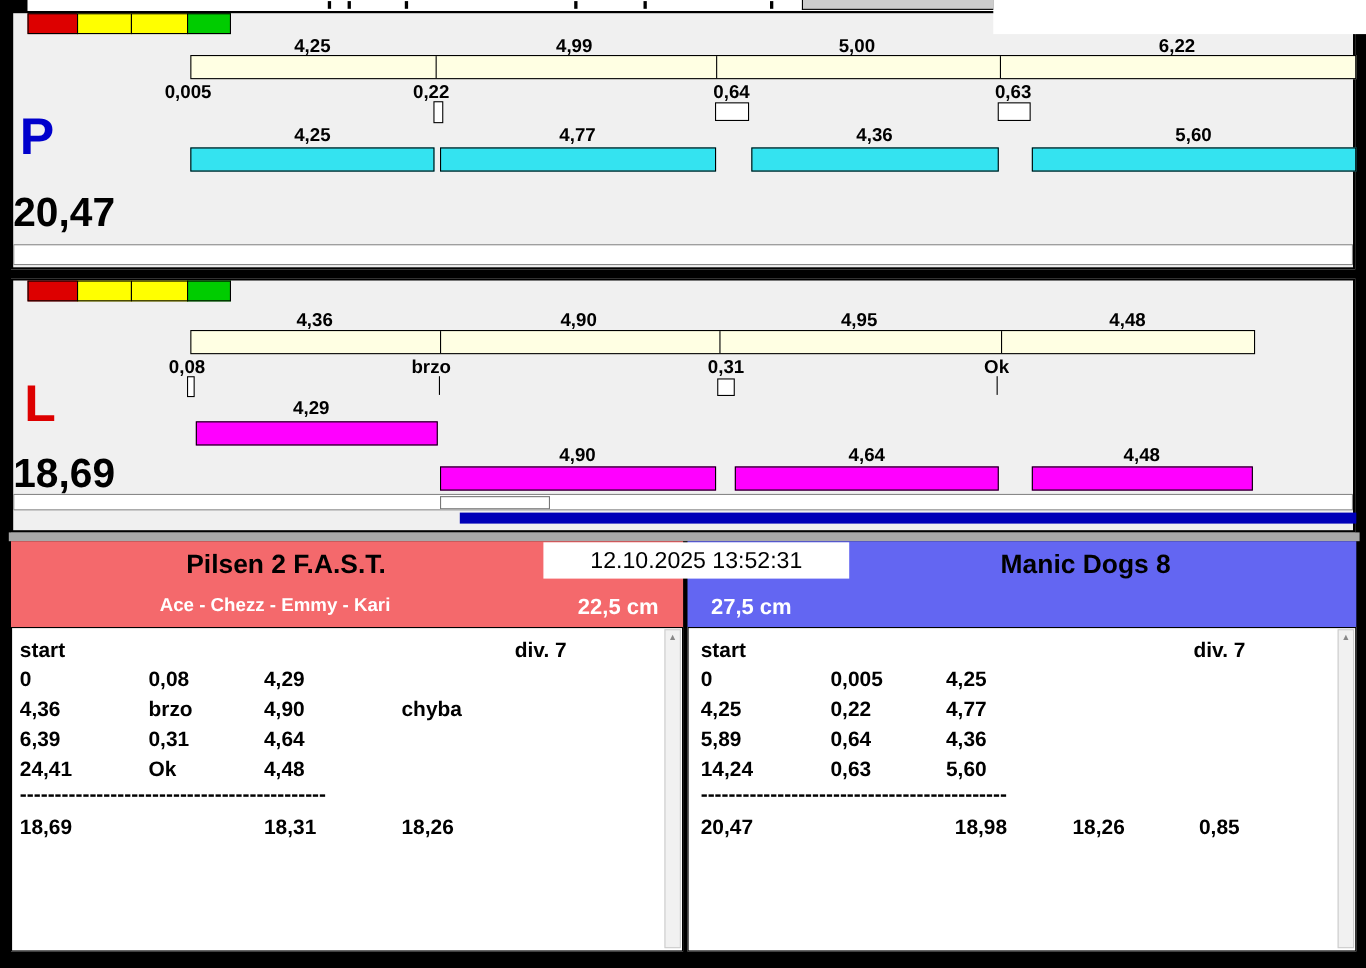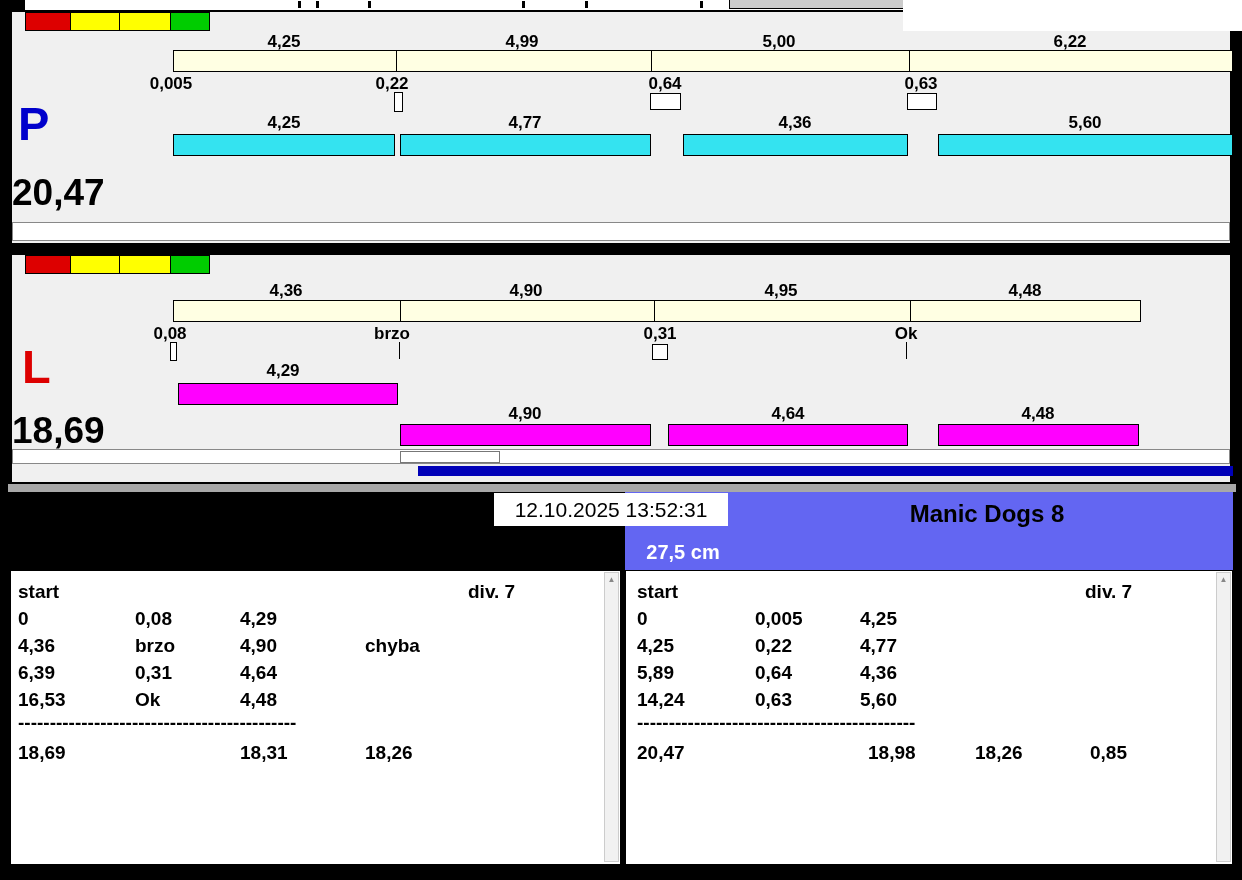--- a/index.html
+++ b/index.html
@@ -41,21 +41,21 @@
   .tabmark{position:absolute;top:1px;width:3px;height:7px;background:#000;}
   .toptab{position:absolute;left:729px;top:0;width:175px;height:9px;background:#ccc;border:1px solid #000;border-top:none;box-sizing:border-box;}
   .topright-white{position:absolute;left:903px;top:0;width:339px;height:31px;background:#fff;}
   
   .team-header{position:absolute;top:492px;height:78px;}
   #hdr-left{left:10px;width:611px;background:#f4696c;}
   #hdr-right{left:625px;width:608px;background:#6366f2;}
   .team-title{position:absolute;font-size:24px;font-weight:bold;color:#000;text-align:center;white-space:nowrap;}
   .team-dogs{position:absolute;font-size:17px;font-weight:bold;color:#fff;text-align:center;white-space:nowrap;}
   .team-height{position:absolute;font-size:20px;font-weight:bold;color:#fff;text-align:center;white-space:nowrap;}
-  .datetime-box{position:absolute;left:494px;top:493px;width:234px;height:33px;background:#fff;color:#000;font-size:21px;line-height:33px;text-align:center;white-space:nowrap;}
+  .datetime-box{position:absolute;left:494px;top:493px;width:278px;height:33px;background:#fff;color:#000;font-size:21px;line-height:33px;text-align:center;white-space:nowrap;}
   .table-area{position:absolute;top:570px;height:295px;background:#fff;border:1px solid #000;box-sizing:border-box;}
   #table-left{left:10px;width:611px;}
   #table-right{left:625px;width:608px;}
   .cell{position:absolute;font-weight:bold;font-size:19px;color:#000;white-space:nowrap;}
   .scrolltrack{position:absolute;top:572px;width:15px;height:290px;background:#f1f1f1;border:1px solid #ccc;box-sizing:border-box;}
   .scrollup{display:block;width:100%;height:14px;text-align:center;font-size:8px;color:#888;line-height:14px;cursor:pointer;}
 </style>
 </head>
 <body>
 
@@ -158,20 +158,25 @@
 
   <div class="big-letter l" style="left:22px;top:343px">L</div>
   <div class="big-total" style="left:12px;top:412px">18,69</div>
 
   <div class="white-strip" style="left:12px;top:449px;width:1218px;height:15px"></div>
   <div class="crossbox" style="left:400px;top:451px;width:100px;height:12px;border-color:#777"></div>
   <div class="blue-progress" style="left:418px;top:466px;width:815px;height:10px"></div>
 
   <div class="gray-divider" style="left:8px;top:484px;width:1228px;height:8px"></div>
 
+  <div class="team-header" id="hdr-left">
+    <div class="team-title" style="left:20px;top:8px;width:460px">Pilsen 2 F.A.S.T.</div>
+    <div class="team-dogs" style="left:20px;top:48px;width:440px">Ace - Chezz - Emmy - Kari</div>
+    <div class="team-height" style="left:502px;top:49px;width:100px">22,5 cm</div>
+  </div>
 
   <div class="team-header" id="hdr-right">
     <div class="team-title" style="left:117px;top:8px;width:490px">Manic Dogs 8</div>
     <div class="team-height" style="left:8px;top:49px;width:100px">27,5 cm</div>
   </div>
 
   <div class="datetime-box">12.10.2025 13:52:31</div>
 
   <div class="table-area" id="table-left"></div>
   <span class="cell" style="left:18px;top:581px">start</span>
@@ -185,21 +190,21 @@
   <span class="cell" style="left:18px;top:635px">4,36</span>
   <span class="cell" style="left:135px;top:635px">brzo</span>
   <span class="cell" style="left:240px;top:635px">4,90</span>
   <span class="cell" style="left:365px;top:635px">chyba</span>
 
   <span class="cell" style="left:18px;top:662px">6,39</span>
   <span class="cell" style="left:135px;top:662px">0,31</span>
   <span class="cell" style="left:240px;top:662px">4,64</span>
   <span class="cell" style="left:365px;top:662px"></span>
 
-  <span class="cell" style="left:18px;top:689px">16,53</span>
+  <span class="cell" style="left:18px;top:689px">24,41</span>
   <span class="cell" style="left:135px;top:689px">Ok</span>
   <span class="cell" style="left:240px;top:689px">4,48</span>
   <span class="cell" style="left:365px;top:689px"></span>
 
   <span class="cell" style="left:18px;top:712px">--------------------------------------------</span>
 
   <span class="cell" style="left:18px;top:742px">18,69</span>
   <span class="cell" style="left:240px;top:742px">18,31</span>
   <span class="cell" style="left:365px;top:742px">18,26</span>
 

